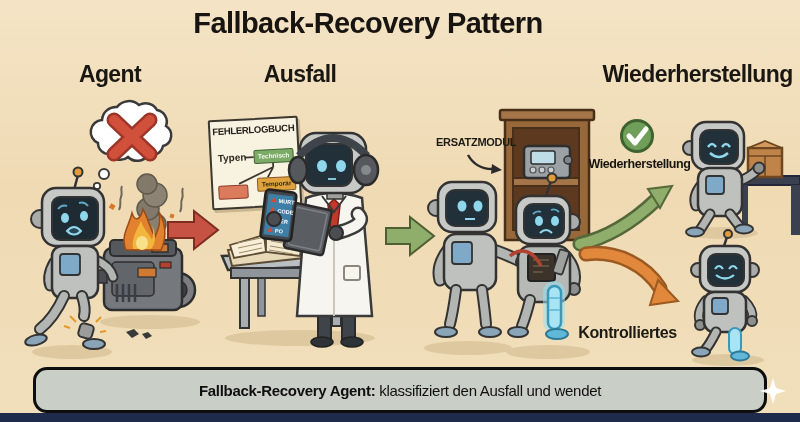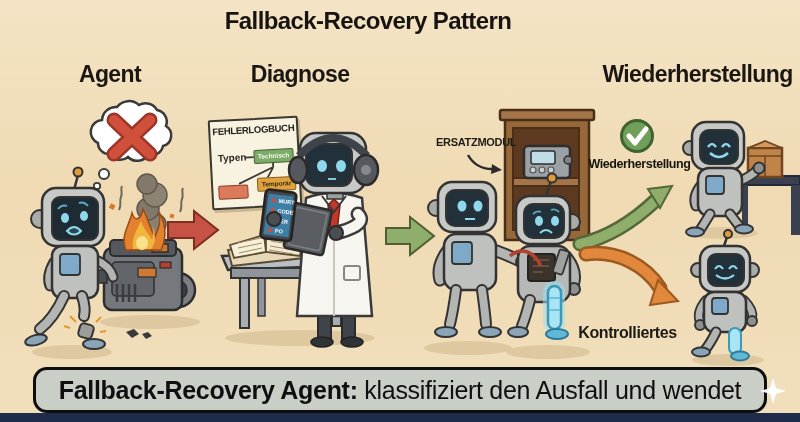--- a/index.html
+++ b/index.html
@@ -4,21 +4,21 @@
 <style>
   html,body{margin:0;padding:0;background:#d8d0c0;}
   .stage{
     position:relative;width:800px;height:422px;overflow:hidden;
     background:linear-gradient(180deg,#f4e4c5 0%,#efdab3 45%,#f1dfbc 100%);
     font-family:"Liberation Sans",sans-serif;color:#161513;
   }
   .abs{position:absolute;}
   .title{
     left:0;top:7px;width:736px;text-align:center;
-    font-size:24px;font-weight:800;letter-spacing:-0.6px;color:#171411;z-index:3;
+    font-size:29px;font-weight:800;letter-spacing:-0.6px;color:#171411;z-index:3;
   }
   .hdr{
     top:61px;text-align:center;font-size:23px;font-weight:800;
     letter-spacing:-0.6px;color:#1a1713;z-index:3;
   }
   .hdr-1{left:50px;width:120px;}
   .hdr-2{left:235px;width:130px;}
   .hdr-3{left:448px;width:125px;}
   .hdr-4{left:595px;width:205px;}
   .art{left:0;top:0;z-index:2;}
@@ -43,34 +43,34 @@
     letter-spacing:-0.3px;z-index:3;color:#1d1b16;}
   .lbl-success{left:572px;top:157px;width:135px;text-align:center;
     font-size:12.5px;font-weight:800;letter-spacing:-0.4px;z-index:3;color:#16140f;}
   .lbl-controlled{left:560px;top:324px;width:135px;text-align:center;
     font-size:16px;font-weight:600;letter-spacing:-0.4px;line-height:17px;z-index:3;color:#1c1a14;}
   
   .banner{
     left:33px;top:367px;width:734px;height:46px;z-index:4;box-sizing:border-box;
     background:#c9cfc7;border:3px solid #0e0e0e;border-radius:14px;
     display:flex;flex-direction:column;justify-content:center;align-items:center;
-    font-size:25px;line-height:21px;letter-spacing:-0.3px;color:#0f0f0f;font-weight:500;
+    font-size:15px;line-height:21px;letter-spacing:-0.3px;color:#0f0f0f;font-weight:500;
   }
   .banner b{font-weight:800;}
   .footer-strip{left:0;top:413px;width:800px;height:9px;background:#1e2b4b;z-index:5;}
   .sparkle{left:758px;top:376px;z-index:6;}
 </style>
 </head>
 <body>
 
 <div class="stage">
 
   <div class="abs title">Fallback-Recovery Pattern</div>
   <div class="abs hdr hdr-1">Agent</div>
-  <div class="abs hdr hdr-2">Diagnose</div>
+  <div class="abs hdr hdr-2">Ausfall</div>
   <div class="abs hdr hdr-4">Wiederherstellung</div>
 
   <div class="abs poster">
     <div class="poster-title">FEHLERLOGBUCH</div>
     <svg width="86" height="86" style="position:absolute;left:0;top:0">
       <path d="M33,37 H42 M61,43 v5 M61,48 L26,63 M61,48 L55,58" stroke="#3a382f" stroke-width="1.8" fill="none"></path>
     </svg>
     <div class="poster-typen">Typen</div>
     <div class="pbox pbox-green">Technisch</div>
     <div class="pbox pbox-red"></div>

